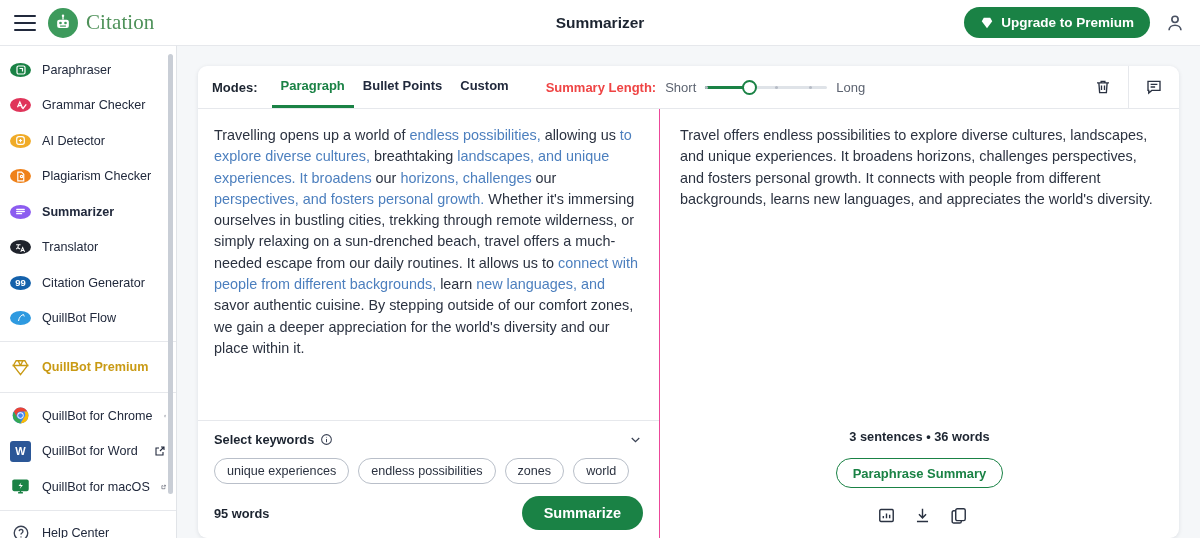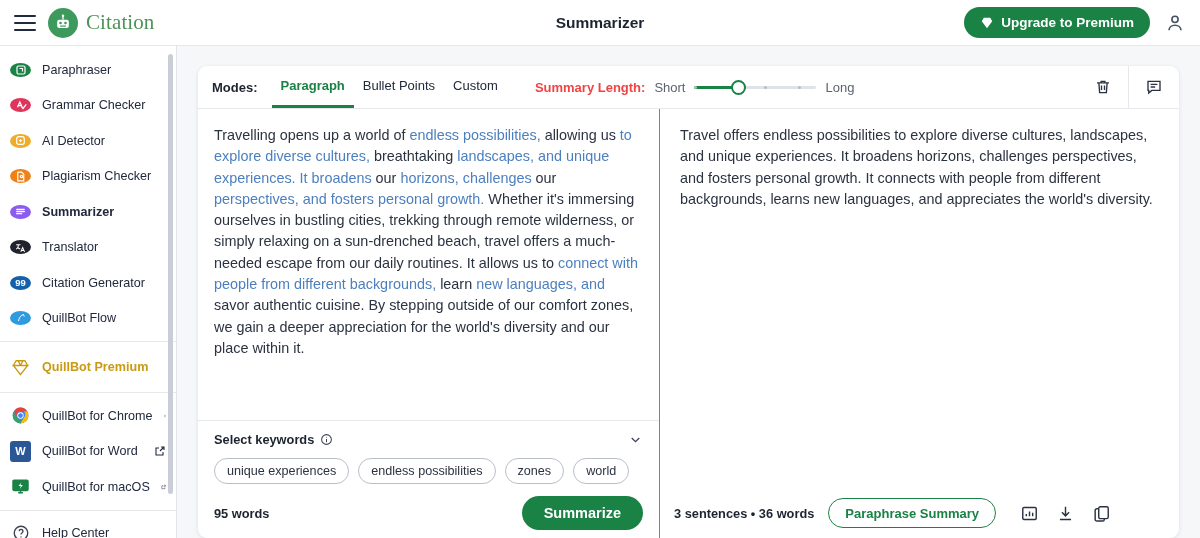--- a/index.html
+++ b/index.html
@@ -109,21 +109,21 @@
     border-bottom: 1px solid #e6e8ec;
     padding-left: 14px; padding-right: 10px;
   }
   .modes-label {
     display: flex; align-items: center;
     font-size: 13px; font-weight: bold; color: #1c2430; margin-right: 14px;
   }
   .mode-tab {
     display: flex; align-items: center; padding: 0 9px;
     font-size: 13px; color: #21293c; cursor: pointer;
-    border-bottom: 3px solid transparent; font-weight: 400;
+    border-bottom: 3px solid transparent; font-weight: 700;
   }
   .mode-tab.active { color: #1a8245; border-bottom-color: #1a8245; font-weight: bold; }
   .len-group { display: flex; align-items: center; margin-left: 28px; gap: 9px; }
   .len-label { font-size: 13px; font-weight: bold; color: #ef4444; }
   .len-end { font-size: 13px; color: #5c6370; }
   .slider {
     position: relative; width: 122px; height: 16px;
     display: flex; align-items: center;
   }
   .slider-track {
@@ -189,20 +189,21 @@
     margin-left: auto; background: #1a8245; color: #fff; border: none;
     border-radius: 20px; height: 34px; padding: 0 22px;
     font-size: 14.5px; font-weight: bold; cursor: pointer;
     font-family: "Liberation Sans", sans-serif;
   }
 
   
   .out-foot {
     display: flex; align-items: center; gap: 14px;
     padding: 10px 14px 10px 14px;
+    flex-direction: column;
   }
   .out-stats { font-size: 12.8px; font-weight: bold; color: #1c2430; white-space: nowrap; }
   .para-btn {
     background: #fff; border: 1px solid #1a8245; color: #1a8245;
     border-radius: 18px; height: 30px; padding: 4px 16px;
     font-size: 13px; font-weight: bold; cursor: pointer;
     font-family: "Liberation Sans", sans-serif;
   }
   .out-icons { display: flex; align-items: center; gap: 10px; margin-left: 6px; }
   .out-icon {

